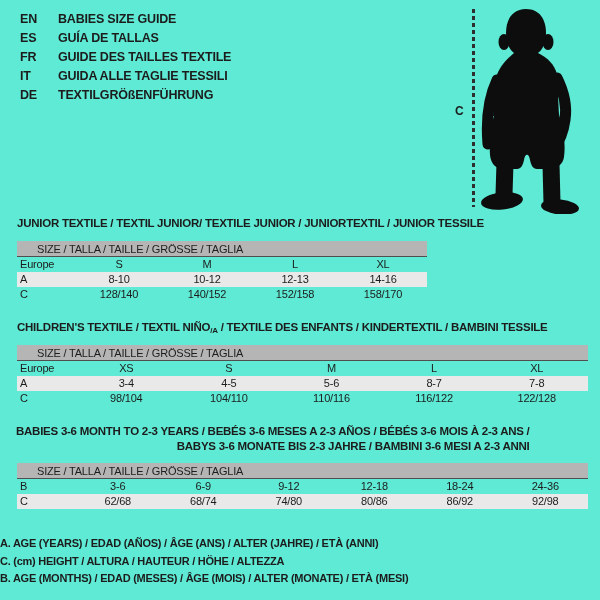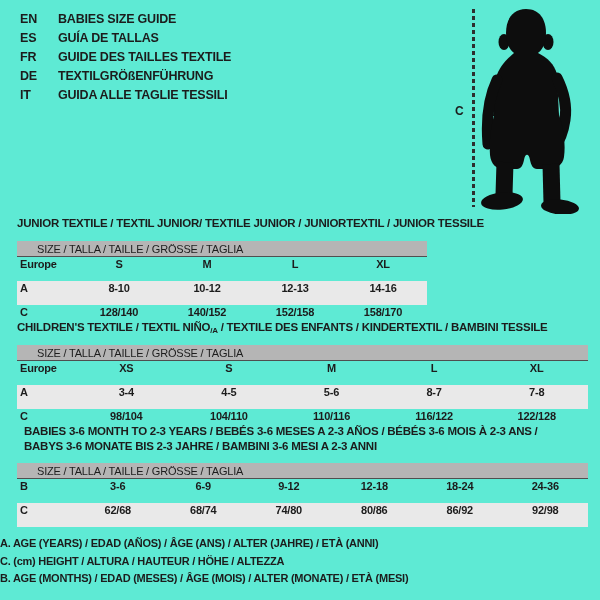--- a/index.html
+++ b/index.html
@@ -16,21 +16,21 @@
   .dash-line{left:472px;top:9px;width:2.5px;height:198px;
              background:repeating-linear-gradient(to bottom,#2e2e2e 0 4px,transparent 4px 7px);}
   .c-label{left:455px;top:104px;font-weight:bold;font-size:12px;}
   .baby-svg{left:480px;top:4px;}
 
   
   .sec-heading{font-weight:bold;font-size:11.5px;letter-spacing:-0.25px;white-space:nowrap;}
   .tbl{position:absolute;}
   .tband{height:16px;background:#b5b5b5;border-bottom:1px solid #4f4f4f;font-size:11px;
          line-height:16px;padding-left:20px;box-sizing:border-box;color:#1d1d1d;letter-spacing:-0.2px;}
-  .trow{display:flex;height:24px;line-height:15px;font-size:11px;letter-spacing:-0.2px;font-weight:bold;}
+  .trow{display:flex;height:15px;line-height:15px;font-size:11px;letter-spacing:-0.2px;}
   .trows .trow:nth-child(even){background:#e9e9e9;}
   .tcell{flex:1;text-align:center;}
   .tcell:first-child{flex:0 0 55px;text-align:left;padding-left:3px;}
   .subsc{font-size:8px;vertical-align:-2px;}
 
   
   .legend{left:0;top:535px;font-weight:bold;font-size:11px;line-height:17.5px;letter-spacing:-0.25px;white-space:nowrap;}
 </style>
 </head>
 <body>
@@ -44,26 +44,26 @@
     </div>
     <div class="lang-row">
       <span class="lang-code">ES</span>
       <span>GUÍA DE TALLAS</span>
     </div>
     <div class="lang-row">
       <span class="lang-code">FR</span>
       <span>GUIDE DES TAILLES TEXTILE</span>
     </div>
     <div class="lang-row">
+      <span class="lang-code">IT</span>
+      <span>GUIDA ALLE TAGLIE TESSILI</span>
+    </div>
+    <div class="lang-row">
       <span class="lang-code">DE</span>
       <span>TEXTILGRÖßENFÜHRUNG</span>
-    </div>
-    <div class="lang-row">
-      <span class="lang-code">IT</span>
-      <span>GUIDA ALLE TAGLIE TESSILI</span>
     </div>
   </div>
 
   <div class="abs dash-line"></div>
   <div class="abs c-label">C</div>
   <svg class="abs baby-svg" width="120" height="210" viewBox="0 0 120 210" fill="#0d0d0d">
 
     <ellipse cx="24" cy="38" rx="5.5" ry="8"></ellipse>
     <ellipse cx="68" cy="38" rx="5.5" ry="8"></ellipse>
 
@@ -136,21 +136,21 @@
           <div class="tcell">C</div>
           <div class="tcell">98/104</div>
           <div class="tcell">104/110</div>
           <div class="tcell">110/116</div>
           <div class="tcell">116/122</div>
           <div class="tcell">122/128</div>
         </div>
       </div>
   </div>
 
-  <div class="abs sec-heading" style="left:24px;top:424px;line-height:15px;">
+  <div class="abs sec-heading" style="left:16px;top:424px;line-height:15px;text-align:right;">
     <div>BABIES 3-6 MONTH TO 2-3 YEARS / BEBÉS 3-6 MESES A 2-3 AÑOS / BÉBÉS 3-6 MOIS À 2-3 ANS /</div>
     <div>BABYS 3-6 MONATE BIS 2-3 JAHRE / BAMBINI 3-6 MESI A 2-3 ANNI</div>
   </div>
   <div class="tbl" style="left:17px;top:463px;width:571px;">
     <div class="tband">SIZE / TALLA / TAILLE / GRÖSSE / TAGLIA</div>
     <div class="trows">
         <div class="trow">
           <div class="tcell">B</div>
           <div class="tcell">3-6</div>
           <div class="tcell">6-9</div>

